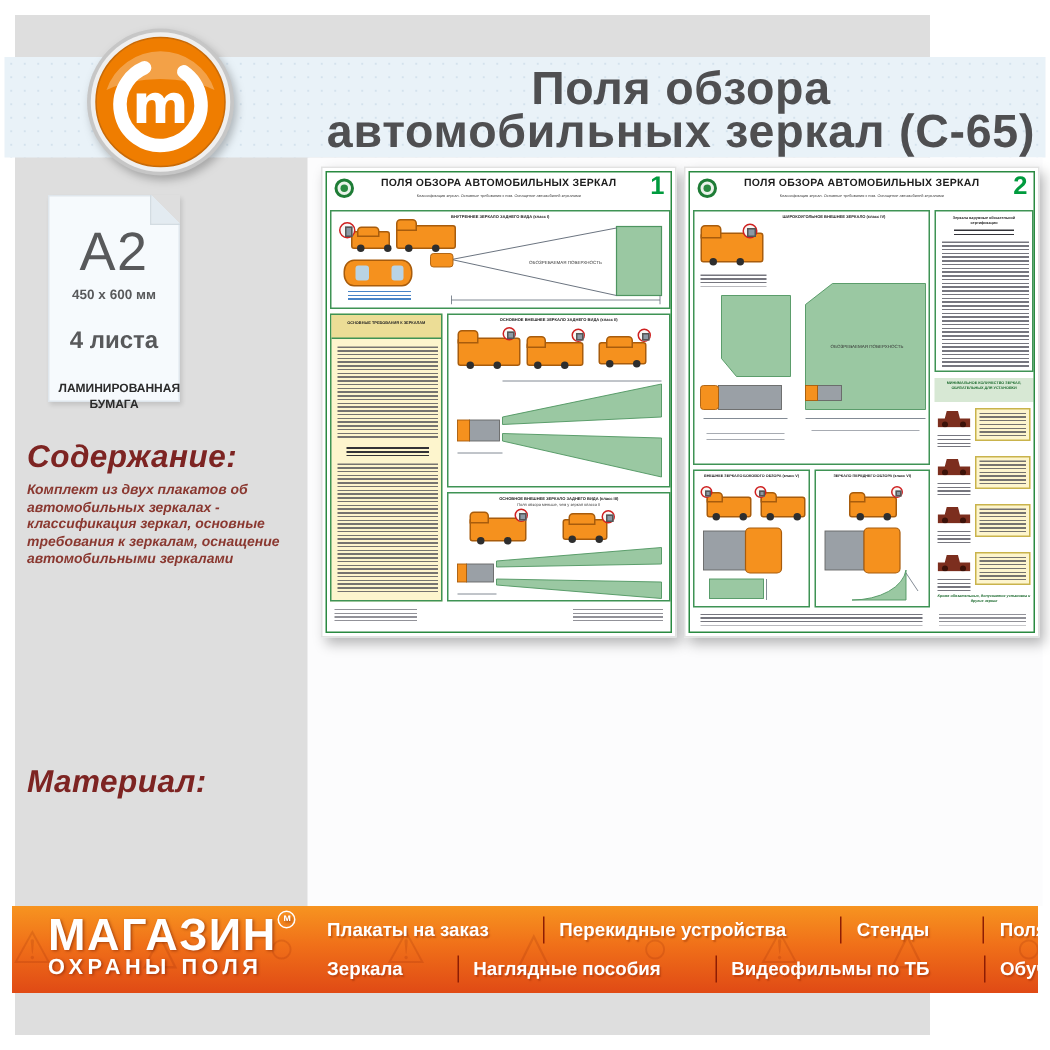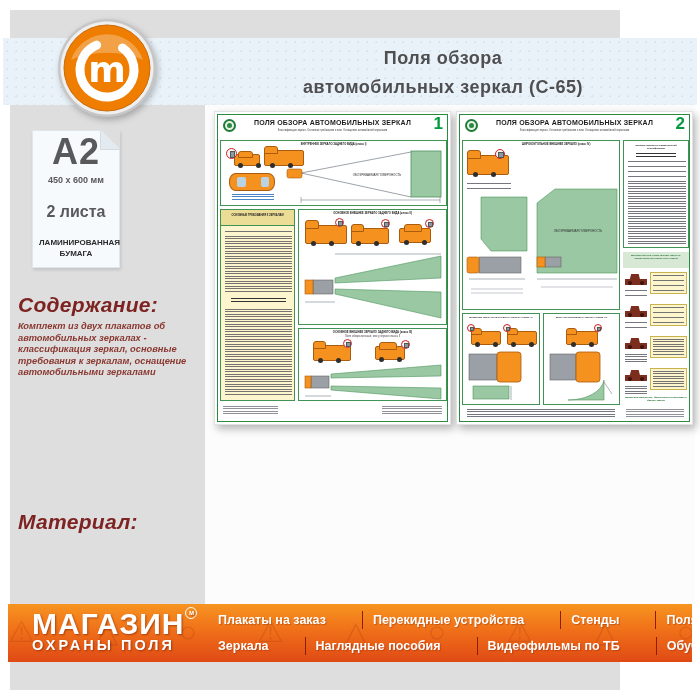--- a/index.html
+++ b/index.html
@@ -6,30 +6,30 @@
   html,body { width:700px; height:700px; background:#fff; font-family:"Liberation Sans", sans-serif; -webkit-text-size-adjust:none; }
   .page { position:relative; width:700px; height:700px; overflow:hidden; background:#fff; }
 
   
   .gray-panel { position:absolute; left:10px; top:10px; width:610px; height:680px; background:#dedede; }
   .blue-band  { position:absolute; left:3px; top:38px; width:694px; height:67px; background:#e9f2f8;
                 background-image:radial-gradient(rgba(190,210,225,.5) 1px, transparent 1px); background-size:9px 9px; }
   .main-area  { position:absolute; left:205px; top:105px; width:490px; height:499px; background:#fcfcfd; }
 
   
-  .page-title { position:absolute; left:197px; top:44px; width:492px; text-align:center;
-                font-size:18px; line-height:29px; font-weight:bold; color:#4f4f51; letter-spacing:.5px; }
+  .page-title { position:absolute; left:208px; top:44px; width:492px; text-align:center;
+                font-size:31px; line-height:29px; font-weight:bold; color:#4f4f51; letter-spacing:.5px; }
   .logo-badge { position:absolute; left:57px; top:18px; width:100px; height:100px; filter:drop-shadow(2px 3px 3px rgba(0,0,0,.25)); }
 
   
   .paper-card { position:absolute; left:32px; top:130px; width:88px; height:138px; background:#f6fafd;
                 border:1px solid #dfe6ec; box-shadow:1px 2px 3px rgba(0,0,0,.12); text-align:center; color:#58595b; }
   .paper-fold { position:absolute; top:-1px; right:-1px; width:20px; height:20px;
                 background:linear-gradient(225deg, #dedede 0 50%, #e3ebf1 50% 100%); border-left:1px solid #d3dce2; border-bottom:1px solid #d3dce2; }
-  .paper-format { font-size:36px; font-weight:bold; letter-spacing:1px; }
+  .paper-format { margin-top:16px; font-size:36px; font-weight:normal; letter-spacing:1px; }
   .paper-size   { font-size:9px; font-weight:bold; margin-top:2px; }
   .paper-sheets { font-size:16px; font-weight:bold; margin-top:18px; }
   .paper-type   { font-size:8px; font-weight:bold; color:#2b2b2b; margin-top:16px; line-height:11px; padding:0 6px; }
 
   .txt-block { position:absolute; color:#7d2422;margin-top:24px; }
   .txt-block h3 { font-size:21px; font-style:italic; font-weight:bold; letter-spacing:.3px; }
   .txt-block p  { margin-top:4px; font-size:9.3px; line-height:11.6px; font-style:italic; color:#8a3830; font-weight:bold; }
   .content-block  { left:18px; top:269px; width:180px; }
   .material-block { left:18px; top:486px; width:188px; }
   .material-block p { font-size:8.6px; line-height:10.6px; }
@@ -116,21 +116,21 @@
 
   <div class="page-title">
     <div>Поля обзора</div>
     <div>автомобильных зеркал (С-65)</div>
   </div>
 
   <div class="paper-card">
     <div class="paper-fold"></div>
     <div class="paper-format">А2</div>
     <div class="paper-size">450 х 600 мм</div>
-    <div class="paper-sheets">2 листа</div>
+    <div class="paper-sheets">4 листа</div>
     <div class="paper-type">ЛАМИНИРОВАННАЯ БУМАГА</div>
   </div>
 
   <div class="txt-block content-block">
     <h3>Содержание:</h3>
     <p>Комплект из двух плакатов об автомобильных зеркалах - классификация зеркал, основные требования к зеркалам, оснащение автомобильными зеркалами</p>
   </div>
 
   <div class="txt-block material-block">
     <h3>Материал:</h3>

